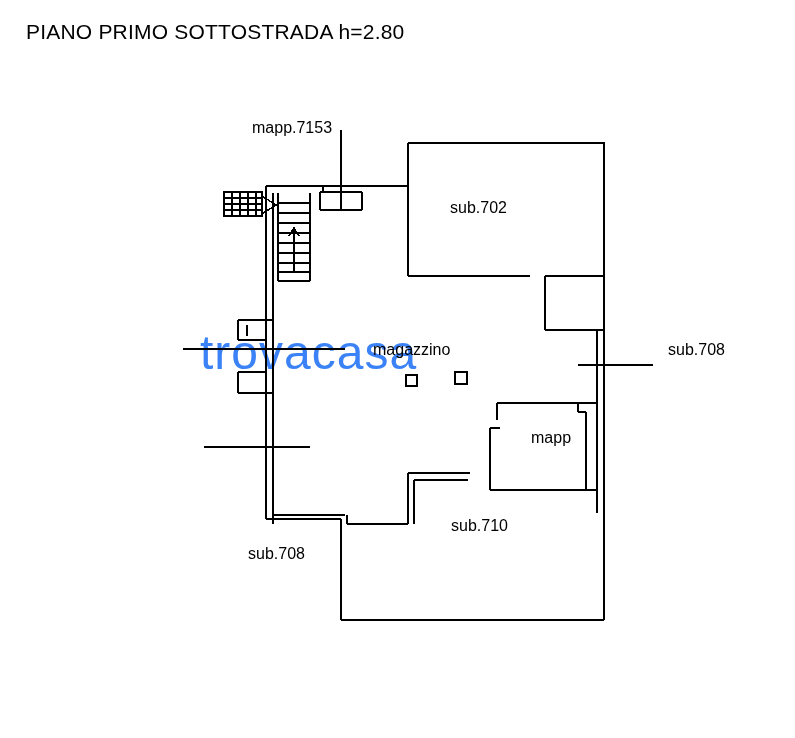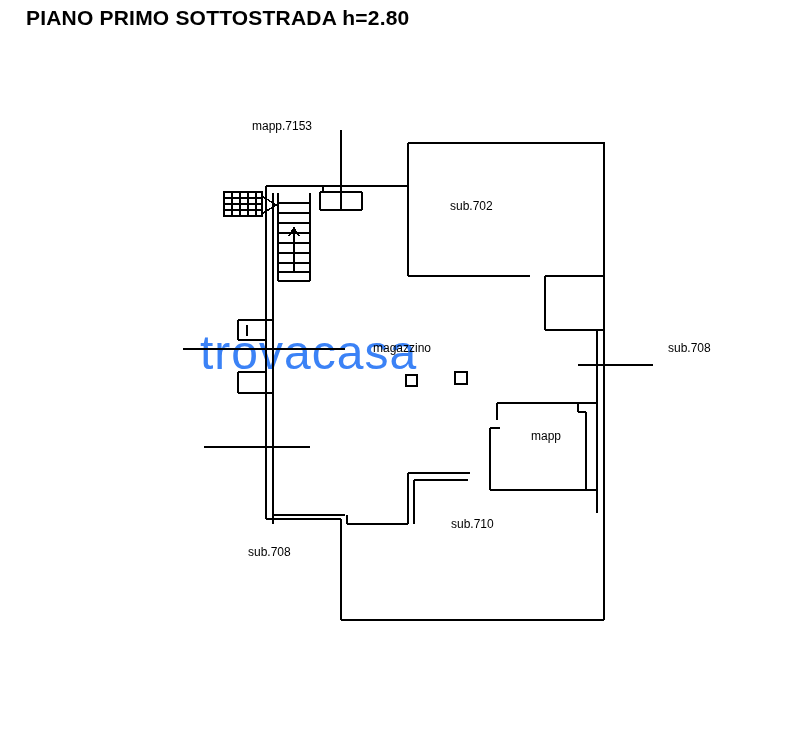--- a/index.html
+++ b/index.html
@@ -18,29 +18,29 @@
   #plan-root {
     position: absolute;
     left: 0;
     top: 0;
     width: 795px;
     height: 738px;
   }
   .title {
     position: absolute;
     left: 26px;
-    top: 6px;
+    top: 20px;
     font-size: 21px;
-    font-weight: bold;
+    font-weight: normal;
     letter-spacing: 0.2px;
     white-space: nowrap;
   }
   .label {
     position: absolute;
-    font-size: 12px;
+    font-size: 16px;
     white-space: nowrap;
   }
   .wm {
     position: absolute;
     left: 200px;
     top: 325px;
     width: 400px;
     height: 70px;
     font-size: 48px;
     color: #3b82f6;

